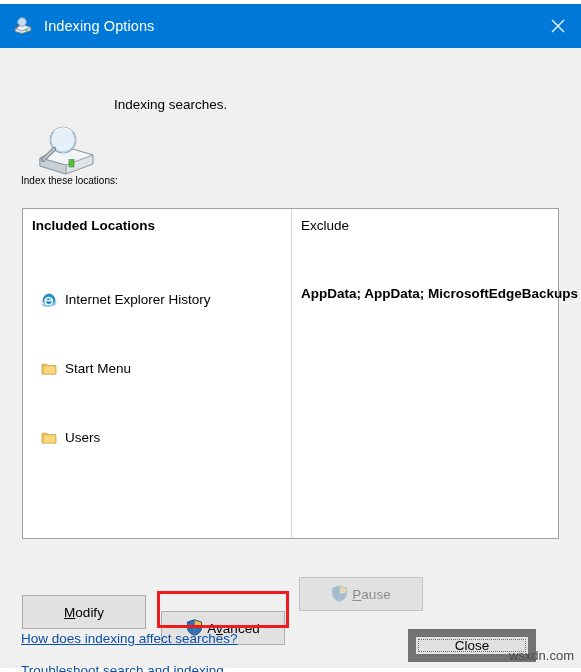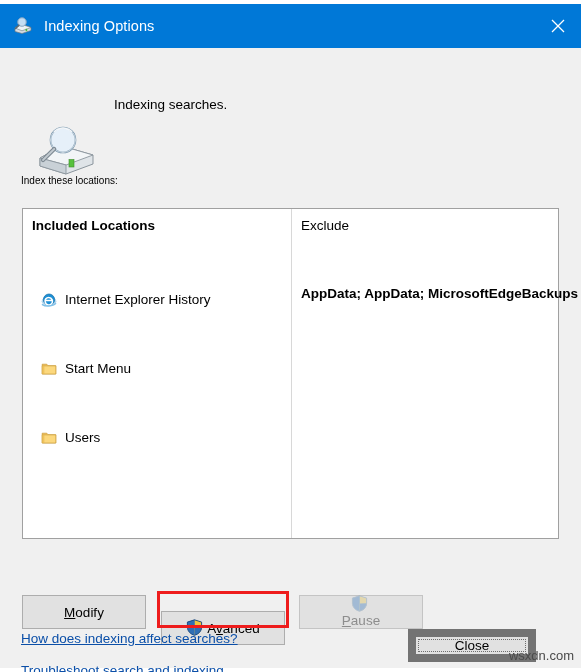--- a/index.html
+++ b/index.html
@@ -192,22 +192,22 @@
     font-size: 13.5px;
     color: #000000;
     display: flex;
     align-items: center;
     justify-content: center;
     cursor: default;
     padding: 16px;
   }
   #btn-modify   { left: 22px;  top: 547px; width: 124px; }
   #btn-advanced { left: 161px; top: 563px; width: 124px; }
-  #btn-pause    { left: 299px; top: 547px; width: 124px;
-                  color: #8d8d8d; background: #e1e1e1; border-color: #c4c4c4; flex-direction: column; }
+  #btn-pause    { left: 299px; top: 529px; width: 124px;
+                  color: #8d8d8d; background: #e1e1e1; border-color: #c4c4c4; }
   .btn-shield {
     width: 17px;
     height: 17px;
     margin-right: 4px;
     flex: 0 0 auto;
     position: relative;
     top: -1px;
   }
   .accel { text-decoration: underline; }
 

